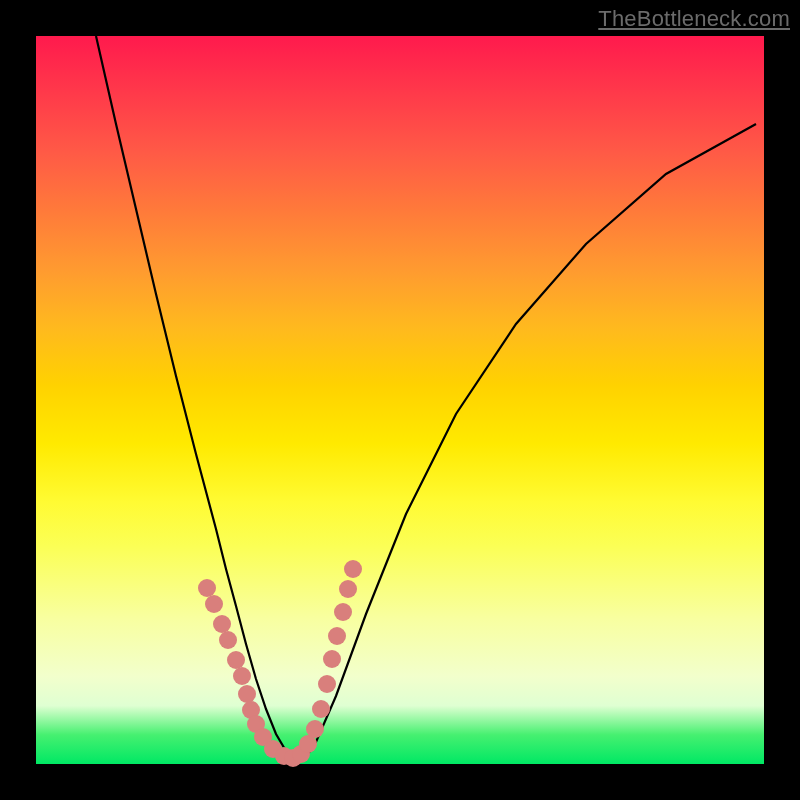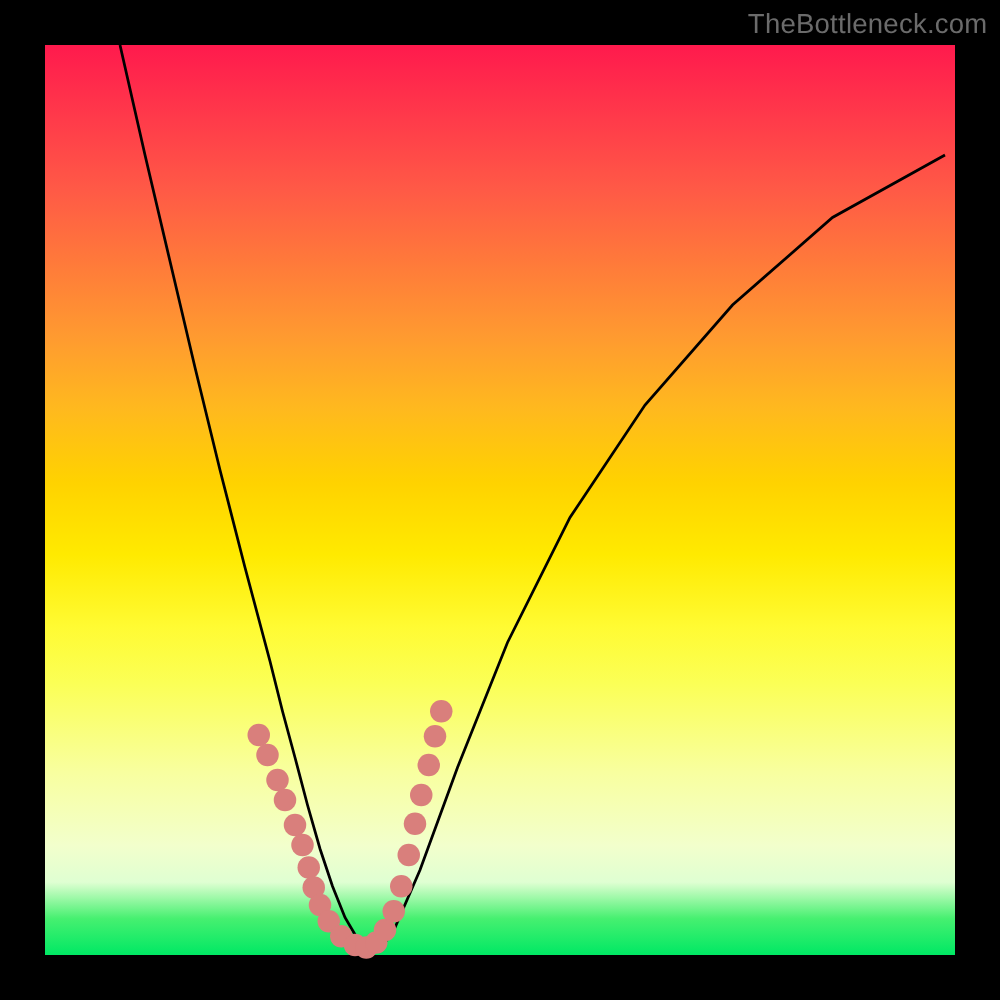--- a/index.html
+++ b/index.html
@@ -42,20 +42,21 @@
     );
   }
   .watermark {
     position: absolute;
     top: 6px;
     right: 10px;
     color: #6b6b6b;
     font-size: 22px;
     font-weight: 400;
     letter-spacing: 0.2px;
+    text-decoration: underline;
   }
   svg.curve {
     position: absolute;
     left: 36px;
     top: 36px;
     width: 728px;
     height: 728px;
     overflow: visible;
   }
 </style>

